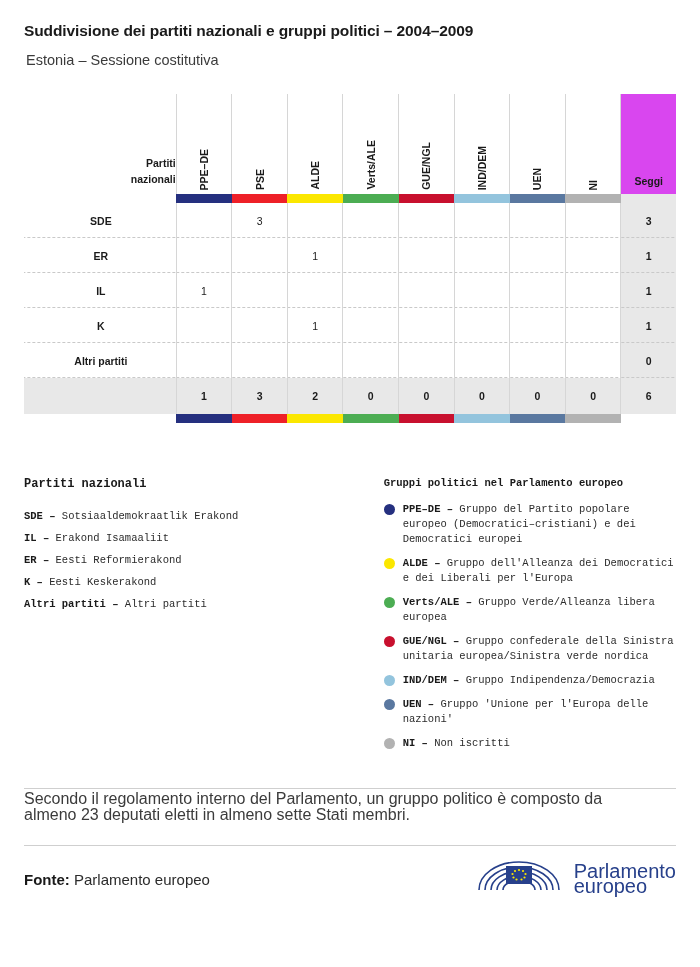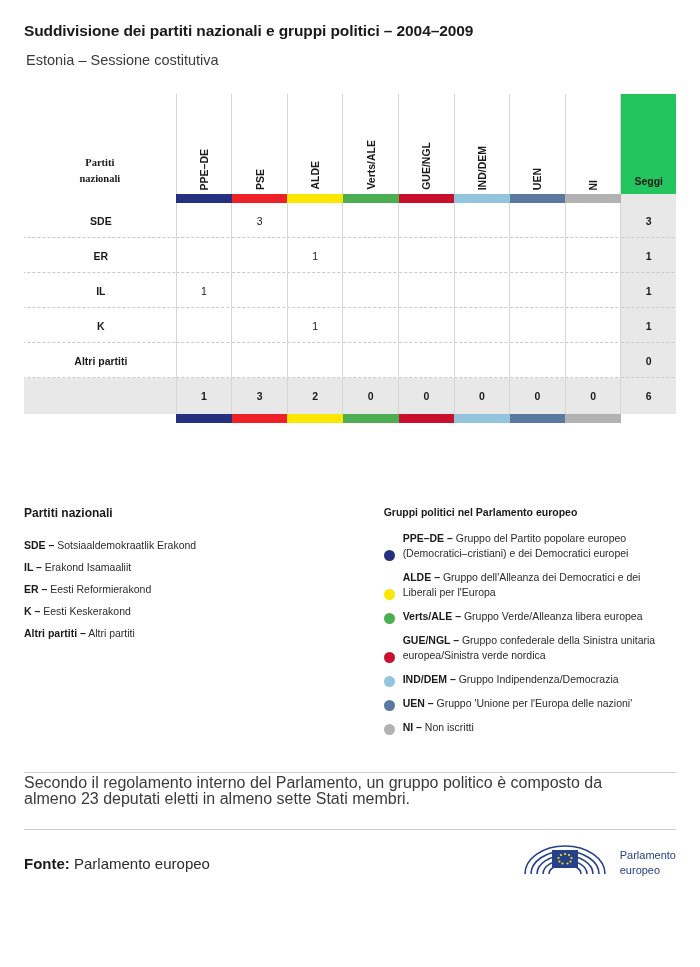--- a/index.html
+++ b/index.html
@@ -54,34 +54,33 @@
     font-size: 10.5px;
     font-weight: bold;
     color: #1a1a1a;
     padding-bottom: 8px;
     white-space: nowrap;
   }
   .seatshead {
     height: 100px;
     vertical-align: bottom;
     text-align: center;
-    background: #22c55e;
+    background: #d946ef;
   }
   .seatshead span {
     display: inline-block;
     font-size: 10.5px;
     font-weight: bold;
     color: #1a1a1a;
     padding-bottom: 7px;
   }
   .corner {
     height: 100px;
     vertical-align: bottom;
-    text-align: center;
-    font-family: Liberation Serif, serif;
+    text-align: right;
   }
   .corner .c1, .corner .c2 {
     display: block;
     font-size: 10.5px;
     font-weight: bold;
     color: #1a1a1a;
     line-height: 16px;
   }
   .corner .c2 { padding-bottom: 7px; }
 
@@ -131,39 +130,39 @@
     border-left: 1px solid #d6d6d6;
     border-right: 1px solid #d6d6d6;
   }
   .matrix tr.total td.party-lbl { background: #e8e8e8; border: none; }
   .matrix tr.total td.seats-cell { border: none; }
   .matrix tr.footbar td { height: 9px; }
   .matrix tr.footbar td.party-lbl { background: transparent; }
   .matrix tr.footbar td.seats-cell { background: #ffffff; }
 
   
-  .legend { margin-top: 83px; display: flex; gap: 8px; }
+  .legend { margin-top: 54px; display: flex; gap: 8px; font-family: Liberation Mono, monospace; }
   .legend .col-left { width: 356px; }
   .legend .col-right { width: 296px; }
   .legend h3 {
     font-size: 12px;
     font-weight: bold;
     color: #1a1a1a;
     margin: 0 0 14px 0;
   }
   .legend .col-right h3 { font-size: 10.5px; margin-bottom: 13px; }
   .nat-item {
     font-size: 10.5px;
     line-height: 22px;
     color: #2b2b2b;
   }
   .nat-item b { color: #1a1a1a; }
   .grp-item {
     display: flex;
-    align-items: flex-end;
+    align-items: flex-start;
     margin-bottom: 9px;
   }
   .dot {
     width: 11px; height: 11px; border-radius: 50%;
     flex: 0 0 11px;
     margin-top: 2px;
     margin-right: 8px;
   }
   .grp-text {
     font-size: 10.5px;
@@ -185,21 +184,21 @@
   .footer {
     margin-top: 14px;
     display: flex;
     align-items: center;
     justify-content: space-between;
   }
   .source { font-size: 15px; color: #2b2b2b; }
   .source b { color: #1a1a1a; }
   .logo { display: flex; align-items: center; gap: 9px; }
   .logo-text {
-    font-size: 11px;
+    font-size: 20px;
     line-height: 15px;
     color: #27408b;
   }
   .logo-text .l2 { display: block; }
 </style>
 </head>
 <body>
 
 <div class="page">
 

